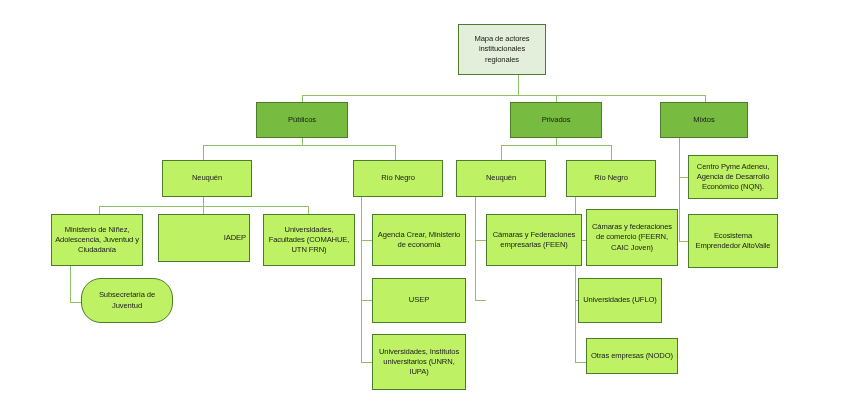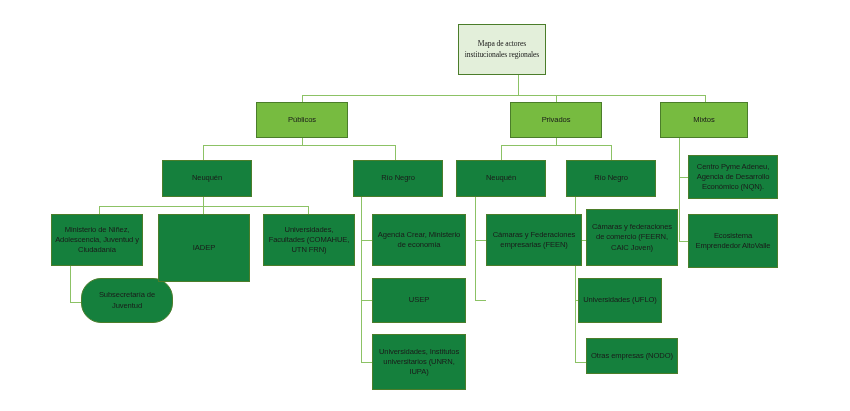--- a/index.html
+++ b/index.html
@@ -20,21 +20,21 @@
     overflow: hidden;
   }
   .node {
     position: absolute;
     box-sizing: border-box;
     display: flex;
     align-items: center;
     justify-content: center;
     text-align: center;
     border: 1.4px solid #4b7d2a;
-    background: #15803d;
+    background: #bef264;
     color: #1a1a1a;
     font-size: 7.6px;
     line-height: 1.32;
     padding: 2px 3px;
     letter-spacing: -0.1px;
     z-index: 3;
   }
   .node.root {
     background: #e3efda;
     border-color: #4b7d2a;
@@ -96,21 +96,21 @@
 
   <div class="conn v" style="left:475px; top:197px; height:103px;"></div>
   <div class="conn h" style="left:475px; top:240px; width:11px;"></div>
   <div class="conn h" style="left:475px; top:300px; width:11px;"></div>
 
   <div class="conn v" style="left:575px; top:197px; height:165px;"></div>
   <div class="conn h" style="left:575px; top:240px; width:11px;"></div>
   <div class="conn h" style="left:575px; top:300px; width:11px;"></div>
   <div class="conn h" style="left:575px; top:362px; width:11px;"></div>
 
-  <div class="node root" style="left:458px; top:24px; width:88px; height:51px;font-family:Liberation Serif, serif;">
+  <div class="node root" style="left:458px; top:24px; width:88px; height:51px;">
     <span class="lbl">Mapa de actores institucionales regionales</span>
   </div>
 
   <div class="node cat" style="left:256px; top:102px; width:92px; height:36px;">
     <span class="lbl">Públicos</span>
   </div>
 
   <div class="node cat" style="left:510px; top:102px; width:92px; height:36px;">
     <span class="lbl">Privados</span>
   </div>
@@ -144,21 +144,21 @@
   </div>
 
   <div class="node" style="left:51px; top:214px; width:92px; height:52px;">
     <span class="lbl">Ministerio de Niñez, Adolescencia, Juventud y Ciudadanía</span>
   </div>
 
   <div class="node" style="left:81px; top:278px; width:92px; height:45px;border-radius:20px;">
     <span class="lbl">Subsecretaría de Juventud</span>
   </div>
 
-  <div class="node" style="left:158px; top:214px; width:92px; height:68px;">
+  <div class="node" style="left:158px; top:214px; width:92px; height:48px;text-align:right;">
     <span class="lbl">IADEP</span>
   </div>
 
   <div class="node" style="left:263px; top:214px; width:92px; height:52px;">
     <span class="lbl">Universidades, Facultades (COMAHUE, UTN FRN)</span>
   </div>
 
   <div class="node" style="left:372px; top:214px; width:94px; height:52px;">
     <span class="lbl">Agencia Crear, Ministerio de economía</span>
   </div>

